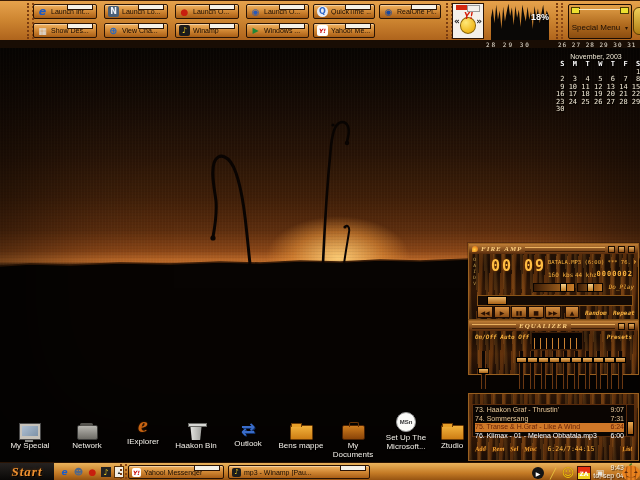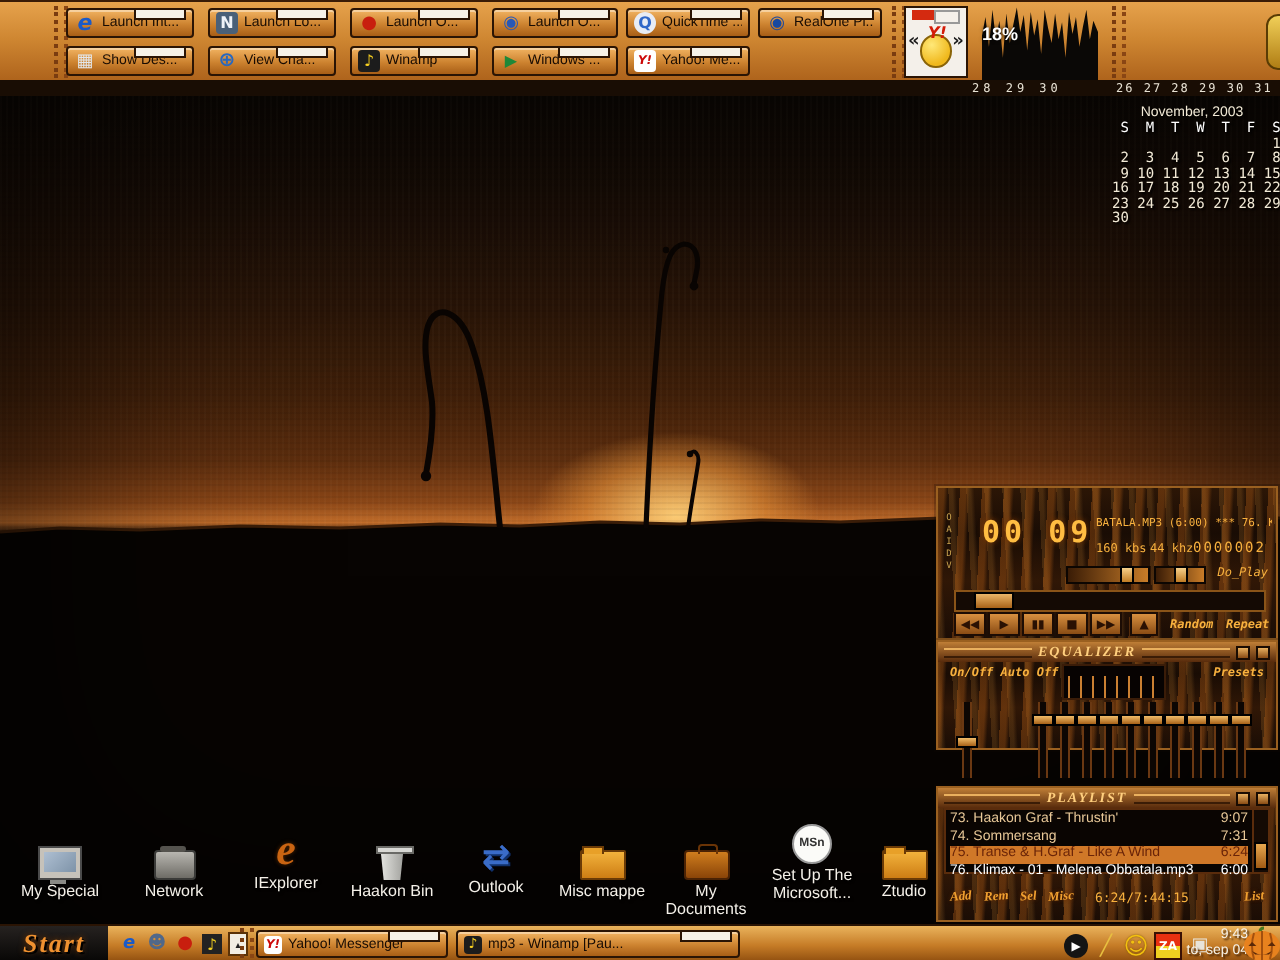--- a/index.html
+++ b/index.html
@@ -25,21 +25,21 @@
   
   .ywidget{position:absolute;left:452px;top:2px;width:32px;height:36px;background:#f4f0ea;border:1px solid #2a1404;display:flex;align-items:center;justify-content:space-between;padding:0 1px;box-sizing:border-box;}
   .ywidget::before{content:"";position:absolute;left:3px;top:1px;width:11px;height:5px;background:#d42a10;}
   .ywidget::after{content:"";position:absolute;right:3px;top:1px;width:11px;height:5px;background:#f4f0ea;border:1px solid #999;}
   .yarr{font:bold 9px "DejaVu Sans",sans-serif;color:#1a1a1a;cursor:pointer;z-index:2;}
   .ysmile{width:15px;height:15px;border-radius:50%;background:radial-gradient(circle at 35% 30%,#ffe878,#f0b81c 70%);border:1px solid #8a6408;position:relative;margin-top:9px;}
   .ylogo{position:absolute;left:11px;top:8px;font:italic bold 8px "DejaVu Sans",sans-serif;color:#d41c08;z-index:3;}
   
   .spectrum{position:absolute;left:491px;top:2px;width:58px;height:37px;}
   .spectrum .blob{position:absolute;inset:0;background:#0a0806;clip-path:polygon(0% 100%,0% 40%,3% 15%,6% 55%,9% 5%,12% 45%,15% 20%,18% 70%,21% 10%,24% 50%,27% 25%,30% 2%,33% 35%,36% 12%,39% 60%,42% 8%,45% 40%,48% 18%,51% 65%,54% 5%,57% 30%,60% 50%,63% 10%,66% 45%,69% 22%,72% 70%,75% 8%,78% 38%,81% 15%,84% 55%,87% 28%,90% 5%,93% 45%,96% 20%,100% 35%,100% 100%);}
-  .spectrum .pct{position:absolute;left:0;right:0;top:9px;text-align:left;font:bold 9px "Liberation Sans",sans-serif;color:#fff;text-shadow:0 0 2px #000;}
+  .spectrum .pct{position:absolute;left:0;right:0;top:9px;text-align:right;font:bold 9px "Liberation Sans",sans-serif;color:#fff;text-shadow:0 0 2px #000;}
   
   .smenu{position:absolute;left:568px;top:3px;width:62px;height:33px;background:linear-gradient(180deg,#e2a048,#b06a1e 60%,#8a4c10);border:1px solid #1c0c02;border-radius:2px;cursor:pointer;}
   .smenu::before{content:"";position:absolute;left:2px;top:2px;width:7px;height:5px;background:#ece030;border:1px solid #4a3c04;}
   .smenu::after{content:"";position:absolute;right:2px;top:2px;width:7px;height:5px;background:#ece030;border:1px solid #4a3c04;}
   .smenu .bar{position:absolute;left:10px;right:10px;top:4px;height:1px;background:#f6e8c8;}
   .smenu .txt{position:absolute;left:0;right:8px;bottom:6px;text-align:center;font-size:8px;color:#1c0e04;}
   .smenu .car{position:absolute;right:3px;bottom:7px;font:6px "DejaVu Sans",sans-serif;color:#2a1404;}
   .coin{position:absolute;left:633px;top:6px;width:12px;height:26px;border-radius:6px;background:linear-gradient(180deg,#f0cf58,#b07d14);border:1px solid #5a3c04;}
   
   .datestrip{position:absolute;left:0;top:40px;width:640px;height:8px;background:#190d04;}
@@ -51,21 +51,21 @@
     linear-gradient(180deg,#0d0804 0%,#1b0e06 14%,#2a1507 26%,#3f1f09 36%,#5c2d0e 44%,#8a4617 49%,#c06c2a 51.5%,#100904 53%,#070402 100%);}
   .sky::after{content:"";position:absolute;inset:0;background:
     repeating-linear-gradient(90deg,rgba(255,230,190,.025) 0 1px,transparent 1px 3px),
     repeating-linear-gradient(0deg,rgba(0,0,0,.05) 0 1px,transparent 1px 3px);}
   .vignette{position:absolute;inset:0;box-shadow:inset 0 0 120px 30px rgba(0,0,0,.55);}
   .scene{position:absolute;inset:0;}
   
   .calendar{position:absolute;left:554px;top:5px;width:84px;color:#f2ead6;text-shadow:1px 1px 1px #000;}
   .cal-title{font-size:7px;text-align:center;margin-bottom:1px;}
   .cal-row{font:7px "DejaVu Sans Mono",monospace;white-space:pre;line-height:7.5px;text-align:left;padding-left:2px;}
-  .cal-head{font-weight:normal;color:#fff;}
+  .cal-head{font-weight:bold;color:#fff;}
   
   .dicon{position:absolute;width:52px;text-align:center;cursor:pointer;}
   .dicon .art{height:24px;display:flex;align-items:flex-end;justify-content:center;margin-bottom:2px;}
   .dicon .cap{font-size:8px;color:#f4f0e8;text-shadow:1px 1px 1px #000;line-height:8.5px;}
   .art-monitor{width:20px;height:15px;background:#c6c2ba;border:1px solid #4a4a4a;position:relative;}
   .art-monitor::before{content:"";position:absolute;left:2px;top:2px;right:2px;bottom:3px;background:linear-gradient(135deg,#aebfd2,#7e93a8);}
   .art-monitor::after{content:"";position:absolute;left:5px;bottom:-3px;width:8px;height:2px;background:#8a8a85;}
   .art-phone{width:19px;height:13px;background:linear-gradient(180deg,#b8b6b0,#6e6c66);border:1px solid #3a3a38;border-radius:2px;position:relative;}
   .art-phone::before{content:"";position:absolute;left:2px;top:-3px;width:13px;height:3px;background:#55534e;border-radius:2px;}
   .art-e{font:bold italic 22px "Liberation Serif",serif;color:#c96412;text-shadow:0 0 2px #5a2a04;line-height:22px;}
@@ -86,21 +86,21 @@
   .wtitle{height:10px;background:linear-gradient(180deg,#bf7e36,#582b0c);display:flex;align-items:center;padding:0 3px;gap:3px;}
   .wtitle .tx{font:italic bold 7px "Liberation Serif",serif;color:#ffcf7e;letter-spacing:1px;white-space:nowrap;}
   .wtitle .rule{flex:1;height:3px;border-top:1px solid #eab05e;border-bottom:1px solid #3a1c06;}
   .wbx{width:5px;height:5px;background:linear-gradient(#e8b060,#8a4c14);border:1px solid #1a0c02;cursor:pointer;}
   .flame-dot{width:6px;height:6px;border-radius:50% 50% 50% 0;background:radial-gradient(circle at 40% 60%,#ffd040,#d45a10);}
   .otext{color:#f8b13e;font-family:"DejaVu Sans Mono",monospace;}
   .wm-time{position:absolute;left:22px;top:13px;font:bold 15px "DejaVu Sans Mono",monospace;color:#ffbd42;letter-spacing:2px;text-shadow:0 0 3px #7a3602;}
   .wm-track{position:absolute;left:79px;top:15px;width:88px;font-size:5.5px;white-space:nowrap;overflow:hidden;}
   .wm-kbs{position:absolute;left:79px;top:27px;font-size:6px;}
   .wm-khz{position:absolute;left:106px;top:27px;font-size:6px;}
-  .wm-count{position:absolute;right:5px;top:26px;font-size:7px;letter-spacing:1px;}
+  .wm-count{position:absolute;right:5px;top:26px;font-size:7px;letter-spacing:1px;font-weight:bold;}
   .wm-clutter{position:absolute;left:3px;top:13px;font-size:4.5px;color:#caa34e;writing-mode:vertical-rl;text-orientation:upright;letter-spacing:1px;}
   .hslider{position:absolute;height:7px;background:linear-gradient(90deg,#3a1c06,#c87c28);border:1px solid #0c0602;cursor:pointer;}
   .hslider .hnd{position:absolute;top:-1px;width:5px;height:7px;background:linear-gradient(#f6d08a,#c07c24);border:1px solid #000;}
   .wm-doplay{position:absolute;right:4px;top:39px;font:italic 6px "DejaVu Sans Mono",monospace;color:#f8b13e;}
   .posbar{position:absolute;left:8px;top:51px;width:154px;height:9px;background:#140a04;border:1px solid #8a5418;cursor:pointer;}
   .posbar .hnd{position:absolute;left:9px;top:0;width:18px;height:7px;background:linear-gradient(#ecb668,#a86218);border:1px solid #000;}
   .wbtn{position:absolute;top:62px;width:16px;height:12px;background:linear-gradient(#d89040,#8a4c14);border:1px solid #1c0c04;color:#2a1103;font:6px "DejaVu Sans",sans-serif;display:flex;align-items:center;justify-content:center;cursor:pointer;box-sizing:border-box;}
   .wm-rand{position:absolute;left:116px;top:65px;font:italic bold 6px "DejaVu Sans Mono",monospace;color:#f8b13e;cursor:pointer;}
   .wm-rep{position:absolute;left:144px;top:65px;font:italic bold 6px "DejaVu Sans Mono",monospace;color:#f8b13e;cursor:pointer;}
   
@@ -202,20 +202,25 @@
     <span class="yarr">»</span>
   </div>
 
   <div class="spectrum">
     <div class="blob"></div>
     <div class="pct">18%</div>
   </div>
 
   <div class="dots" style="left:556px;"></div>
 
+  <div class="smenu">
+    <div class="bar"></div>
+    <div class="txt">Special Menu</div>
+    <div class="car">▾</div>
+  </div>
   <div class="coin"></div>
 </div>
 
 <div class="datestrip">
   <span class="dstxt" style="left:486px;">28 29 30</span>
   <span class="dstxt" style="left:558px;letter-spacing:1px;">26 27 28 29 30 31</span>
 </div>
 
 <div class="desktop">
   <div class="sky"></div>
@@ -273,21 +278,21 @@
   <div class="dicon" style="left:222px;top:366px;">
     <div class="art">
         <span class="art-outlook">⇄</span>
       </div>
     <div class="cap">Outlook</div>
   </div>
   <div class="dicon" style="left:275px;top:368px;">
     <div class="art">
         <div class="art-folder"></div>
       </div>
-    <div class="cap">Misc mappe</div>
+    <div class="cap">Bens mappe</div>
   </div>
   <div class="dicon" style="left:378px;top:360px;width:56px;">
     <div class="art">
         <div class="art-msn">MSn</div>
       </div>
     <div class="cap">Set Up The Microsoft...</div>
   </div>
   <div class="dicon" style="left:327px;top:368px;">
     <div class="art">
         <div class="art-case"></div>
@@ -295,20 +300,28 @@
     <div class="cap">My Documents</div>
   </div>
   <div class="dicon" style="left:426px;top:368px;">
     <div class="art">
         <div class="art-folder"></div>
       </div>
     <div class="cap">Ztudio</div>
   </div>
 
   <div class="wamp" style="top:195px;height:77px;">
+    <div class="wtitle">
+      <span class="flame-dot"></span>
+      <span class="tx">FIRE AMP</span>
+      <span class="rule"></span>
+      <span class="wbx"></span>
+      <span class="wbx"></span>
+      <span class="wbx"></span>
+    </div>
     <div class="wm-clutter otext">OAIDV</div>
     <div class="wm-time">00 09</div>
     <div class="wm-track otext">BATALA.MP3 (6:00)  ***  76. KLI</div>
     <div class="wm-kbs otext">160 kbs</div>
     <div class="wm-khz otext">44 khz</div>
     <div class="wm-count otext">0000002</div>
     <div class="hslider" style="left:64px;top:39px;width:40px;">
         <span class="hnd" style="left:26px;"></span>
       </div>
     <div class="hslider" style="left:108px;top:39px;width:24px;">
@@ -368,27 +381,20 @@
       </div>
     <div class="vslider hb" style="left:136px;">
         <span class="hnd"></span>
       </div>
     <div class="vslider hb" style="left:147px;">
         <span class="hnd"></span>
       </div>
   </div>
 
   <div class="wamp" style="top:345px;height:68px;">
-    <div class="wtitle">
-      <span class="rule"></span>
-      <span class="tx">PLAYLIST</span>
-      <span class="rule"></span>
-      <span class="wbx"></span>
-      <span class="wbx"></span>
-    </div>
     <div class="pl-list">
       <div class="pl-row">
         <span>73. Haakon Graf - Thrustin'</span>
         <span>9:07</span>
       </div>
       <div class="pl-row">
         <span>74. Sommersang</span>
         <span>7:31</span>
       </div>
       <div class="pl-row selected">

